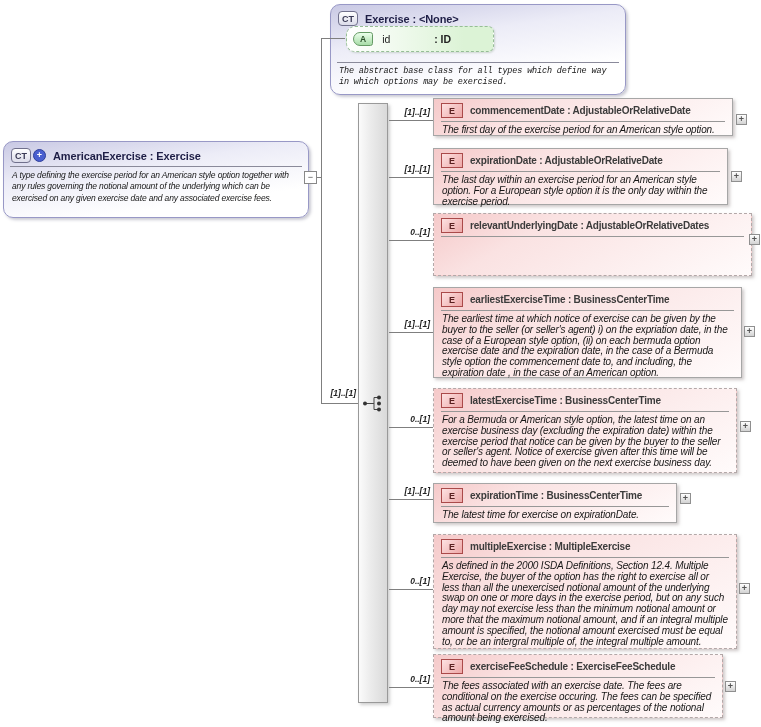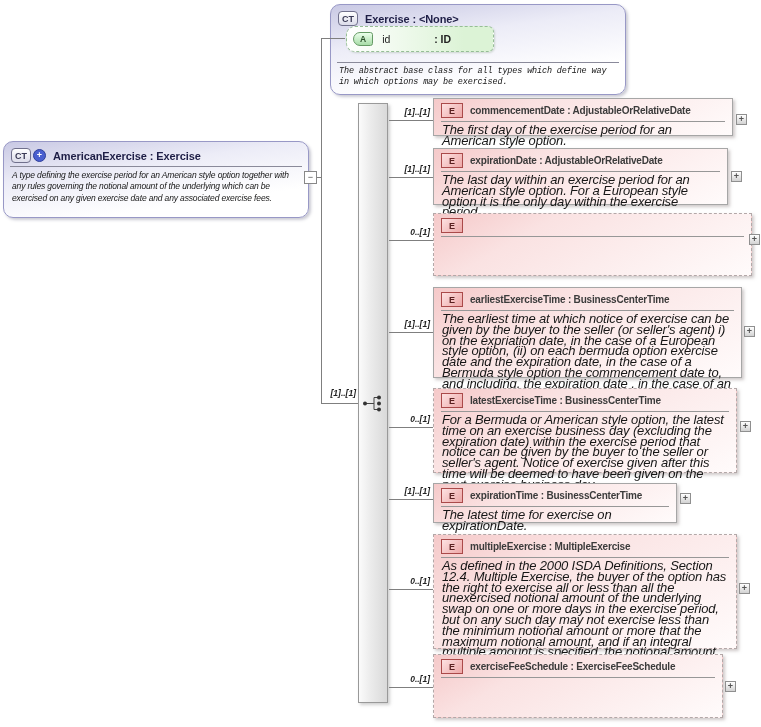--- a/index.html
+++ b/index.html
@@ -56,21 +56,21 @@
   .el-header{display:flex;align-items:center;gap:7px;padding:4px 6px 0 7px;}
   .el-badge{
     display:inline-flex;align-items:center;justify-content:center;flex:0 0 auto;
     width:20px;height:13px;border:1px solid var(--el_badge_border);
     background:linear-gradient(135deg,#fde2e2,var(--el_badge_fill));
     font-size:9px;font-weight:bold;color:#5a2020;
   }
   .el-title{font-size:10px;font-weight:bold;color:#3b3b3b;white-space:nowrap;letter-spacing:-0.2px;}
   .el-sep{height:1px;background:#979797;margin:3px 7px 2px 7px;}
   .el-desc{
-    font-style:italic;font-size:13px;letter-spacing:-0.15px;line-height:10.8px;
+    font-style:italic;font-size:10px;letter-spacing:-0.15px;line-height:10.8px;
     color:#161616;padding:1px 8px 4px 8px;
   }
   
   .e1{left:433px;top:98px;width:300px;height:38px;}
   .e2{left:433px;top:148px;width:295px;height:57px;}
   .e3{left:433px;top:213px;width:319px;height:63px;}
   .e4{left:433px;top:287px;width:309px;height:91px;}
   .e5{left:433px;top:388px;width:304px;height:85px;}
   .e6{left:433px;top:483px;width:244px;height:40px;}
   .e7{left:433px;top:534px;width:304px;height:115px;}
@@ -179,20 +179,21 @@
       <span class="el-badge">E</span>
       <span class="el-title">expirationDate : AdjustableOrRelativeDate</span>
     </div>
     <div class="el-sep"></div>
     <div class="el-desc">The last day within an exercise period for an American style option. For a European style option it is the only day within the exercise period.</div>
   </div>
 
   <div class="elbox e3 dashed">
     <div class="el-header">
       <span class="el-badge">E</span>
+      <span class="el-title">relevantUnderlyingDate : AdjustableOrRelativeDates</span>
     </div>
     <div class="el-sep"></div>
   </div>
 
   <div class="elbox e4 solid">
     <div class="el-header">
       <span class="el-badge">E</span>
       <span class="el-title">earliestExerciseTime : BusinessCenterTime</span>
     </div>
     <div class="el-sep"></div>
@@ -225,20 +226,21 @@
     <div class="el-sep"></div>
     <div class="el-desc">As defined in the 2000 ISDA Definitions, Section 12.4. Multiple Exercise, the buyer of the option has the right to exercise all or less than all the unexercised notional amount of the underlying swap on one or more days in the exercise period, but on any such day may not exercise less than the minimum notional amount or more that the maximum notional amount, and if an integral multiple amount is specified, the notional amount exercised must be equal to, or be an intergral multiple of, the integral multiple amount.</div>
   </div>
 
   <div class="elbox e8 dashed">
     <div class="el-header">
       <span class="el-badge">E</span>
       <span class="el-title">exerciseFeeSchedule : ExerciseFeeSchedule</span>
     </div>
     <div class="el-sep"></div>
+    <div class="el-desc">The fees associated with an exercise date. The fees are conditional on the exercise occuring. The fees can be specified as actual currency amounts or as percentages of the notional amount being exercised.</div>
   </div>
 
   <div class="plus" style="left:736px;top:114px;">+</div>
   <div class="plus" style="left:731px;top:171px;">+</div>
   <div class="plus" style="left:749px;top:234px;">+</div>
   <div class="plus" style="left:744px;top:326px;">+</div>
   <div class="plus" style="left:740px;top:421px;">+</div>
   <div class="plus" style="left:680px;top:493px;">+</div>
   <div class="plus" style="left:739px;top:583px;">+</div>
   <div class="plus" style="left:725px;top:681px;">+</div>

